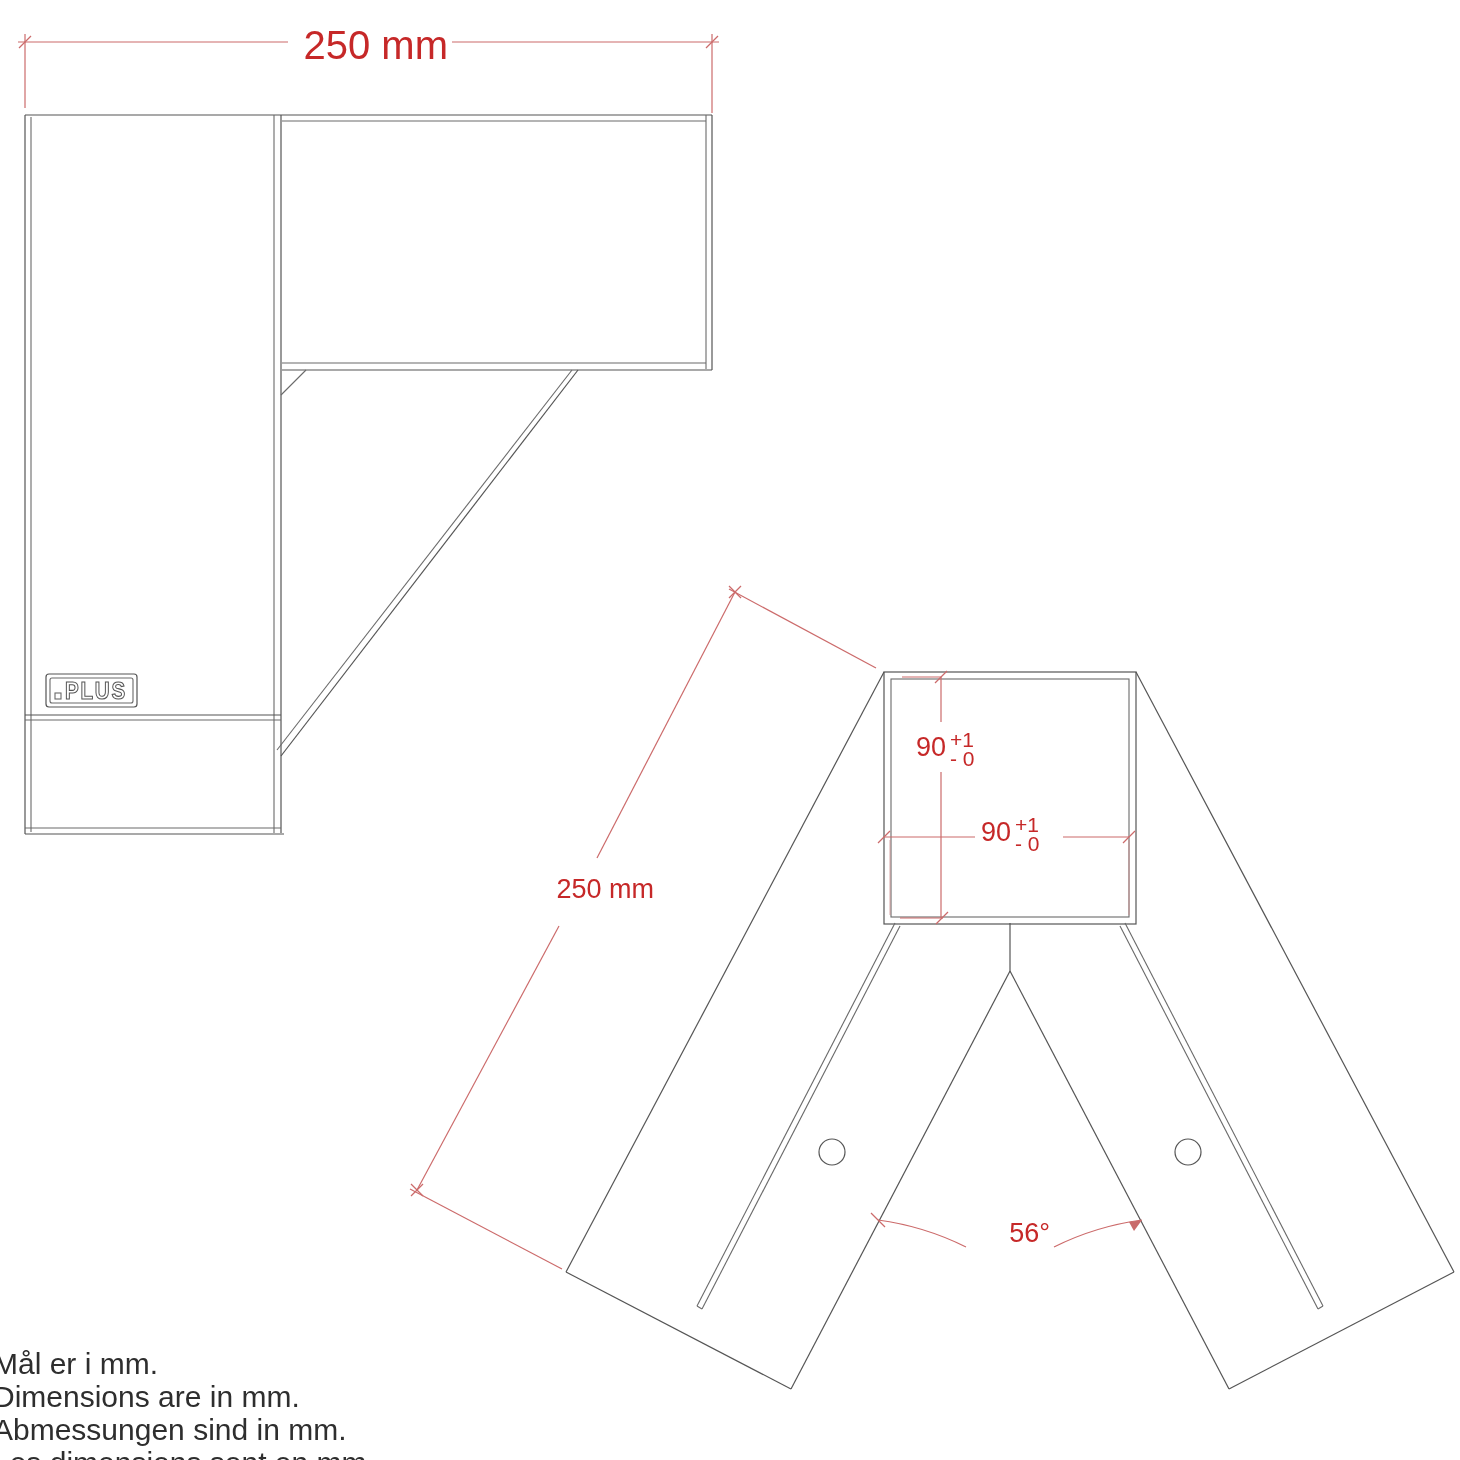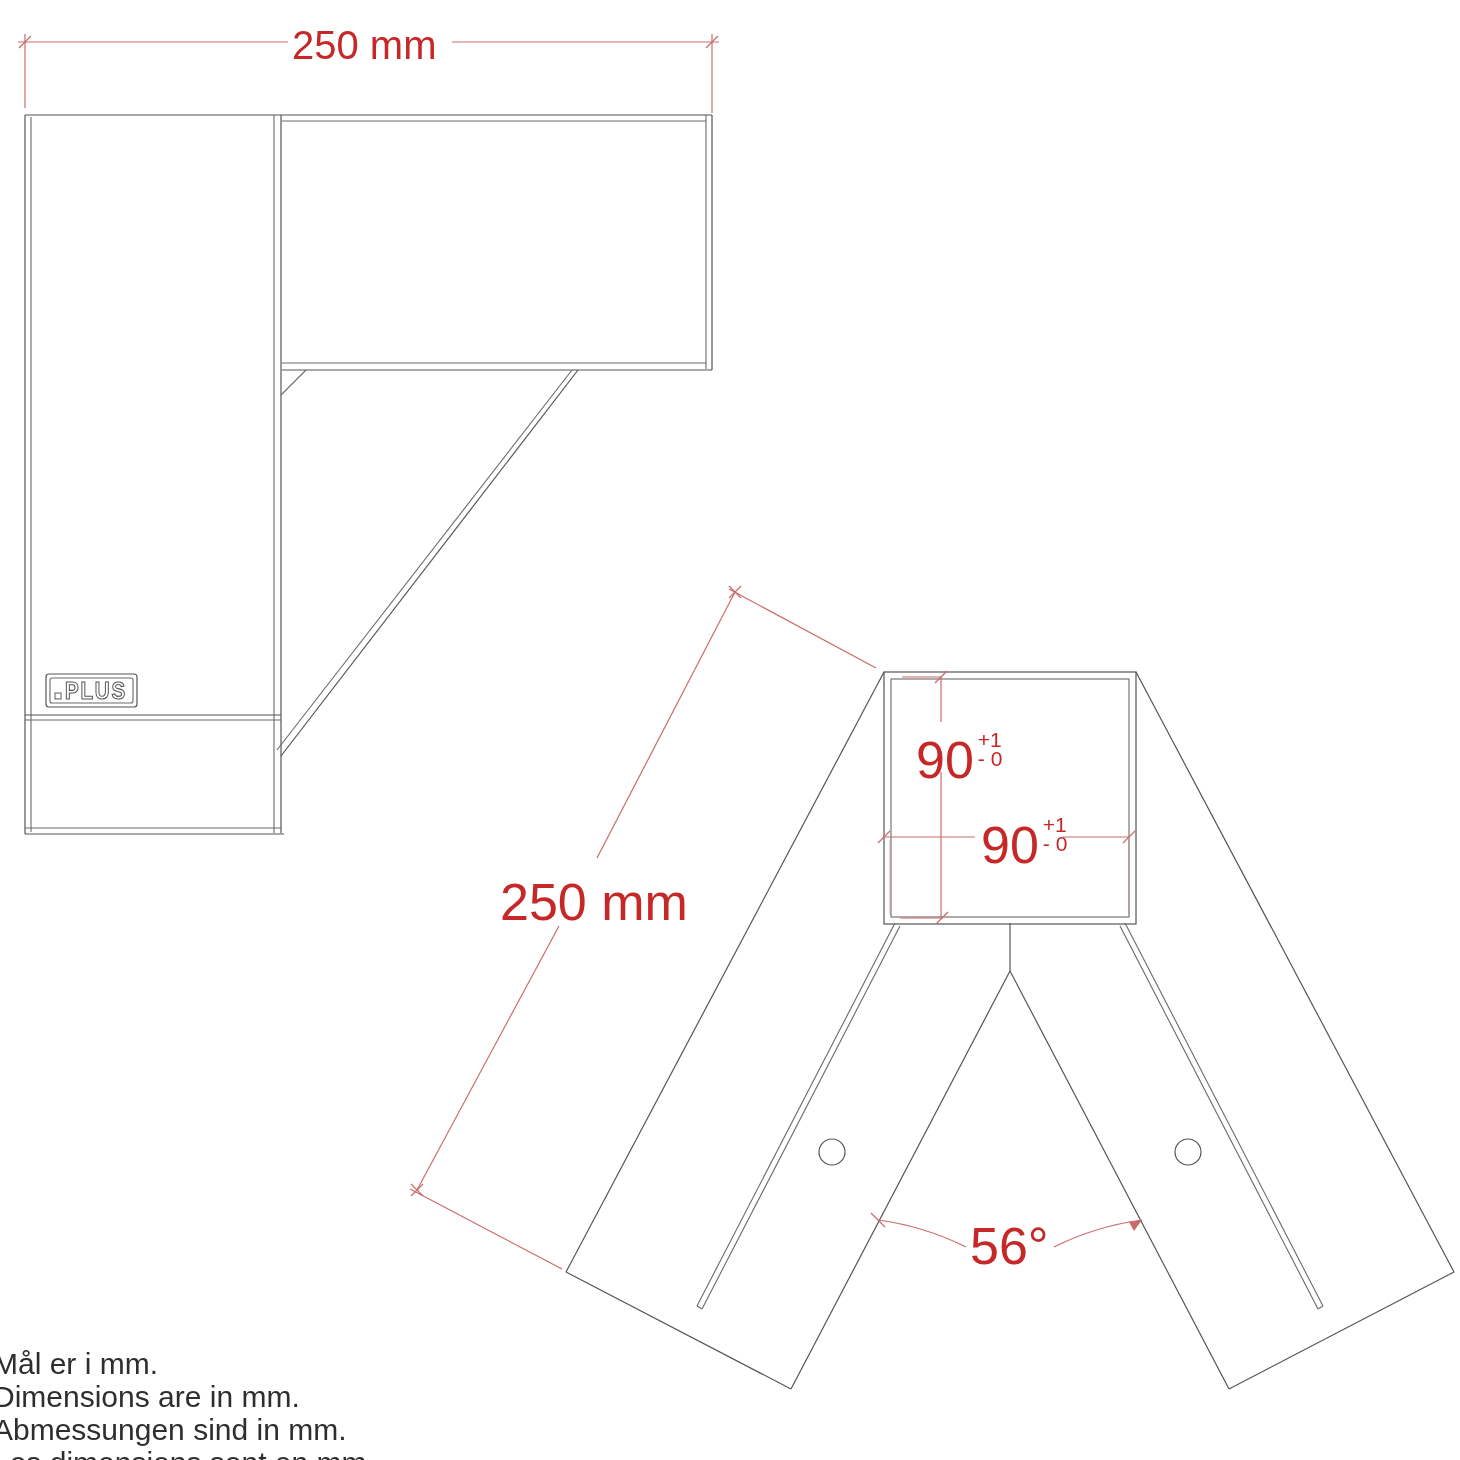--- a/index.html
+++ b/index.html
@@ -8,23 +8,23 @@
   #canvas{position:absolute;left:0;top:0;width:1460px;height:1460px;}
   svg{position:absolute;left:0;top:0;}
   .k{stroke:#555555;stroke-width:1.2;fill:none;}
   .k2{stroke:#6a6a6a;stroke-width:1.1;fill:none;}
   .r{stroke:#cc6b6b;stroke-width:1.2;fill:none;}
   .rf{stroke:#cc8a8a;stroke-width:1;fill:none;opacity:.75;}
   .logo-text{fill:#ffffff;stroke:#555555;stroke-width:1.1;
              font-family:"Liberation Sans",sans-serif;font-weight:bold;
              font-size:23px;letter-spacing:2px;}
   .dim{position:absolute;color:#c62828;white-space:nowrap;line-height:1;}
-  .dim-main{font-size:52px;}
+  .dim-main{font-size:27px;}
   .dim-top{font-size:40px;}
-  .dim-center{text-align:left;}
+  .dim-center{text-align:right;}
   .dim-with-tol{display:flex;align-items:flex-start;}
   .tol{display:flex;flex-direction:column;font-size:21px;line-height:19px;
        margin-left:4px;margin-top:-4px;color:#c62828;}
   .notes{position:absolute;left:-7px;top:1347px;color:#2e2e2e;
          font-size:30px;line-height:33px;white-space:nowrap;}
 </style>
 </head>
 <body>
 
 <div id="canvas">

